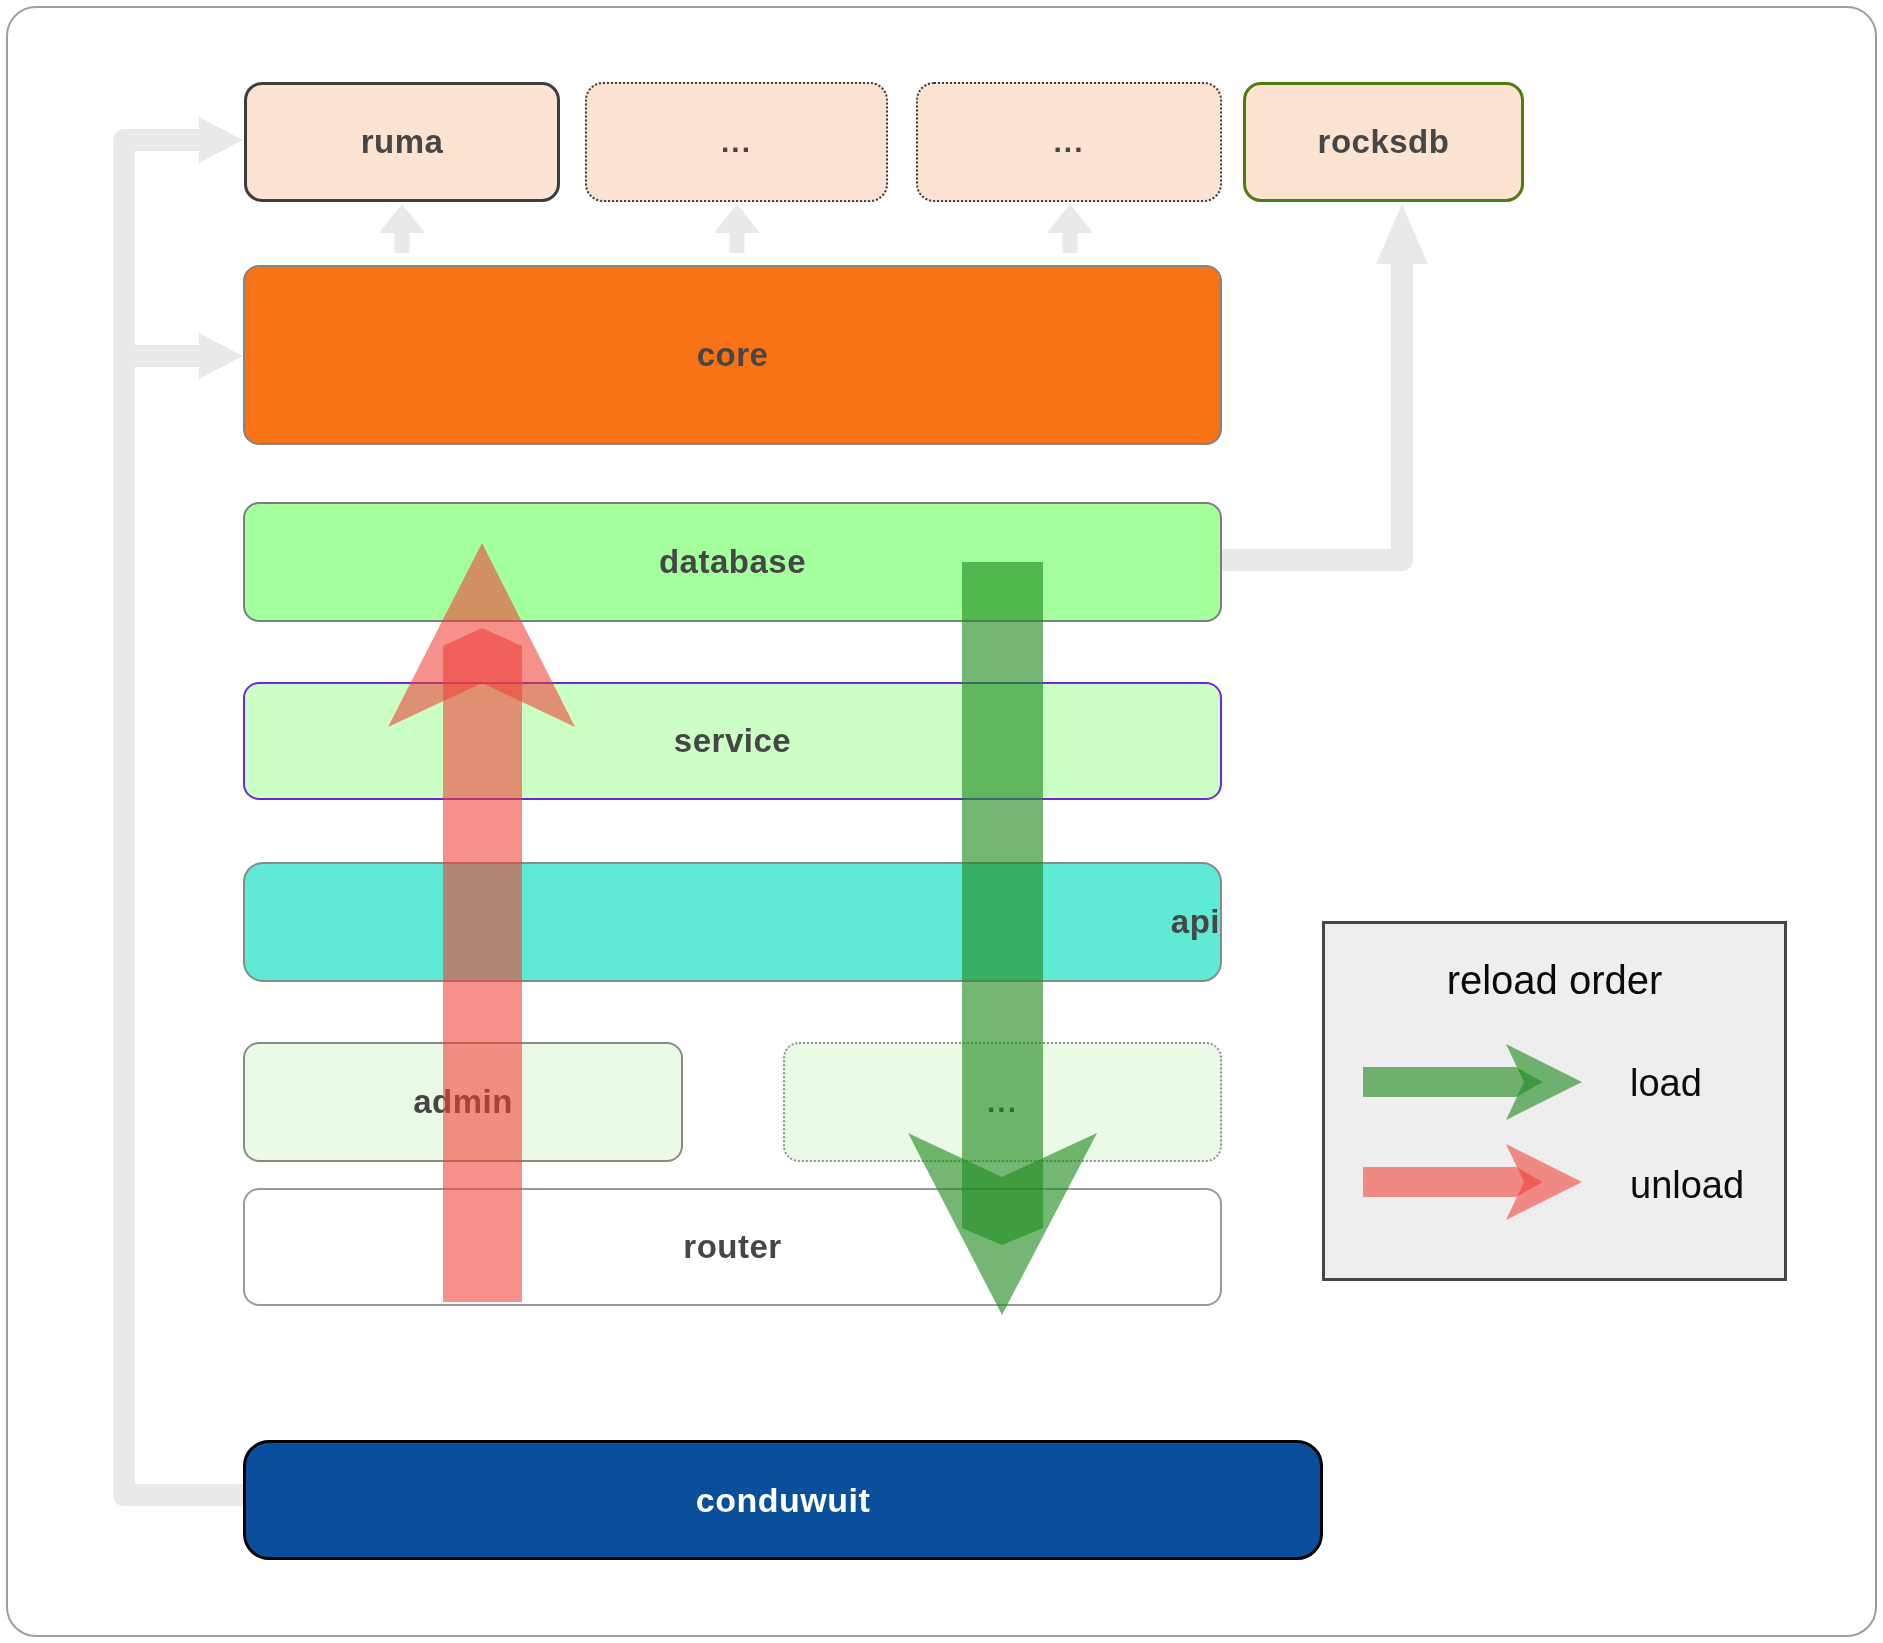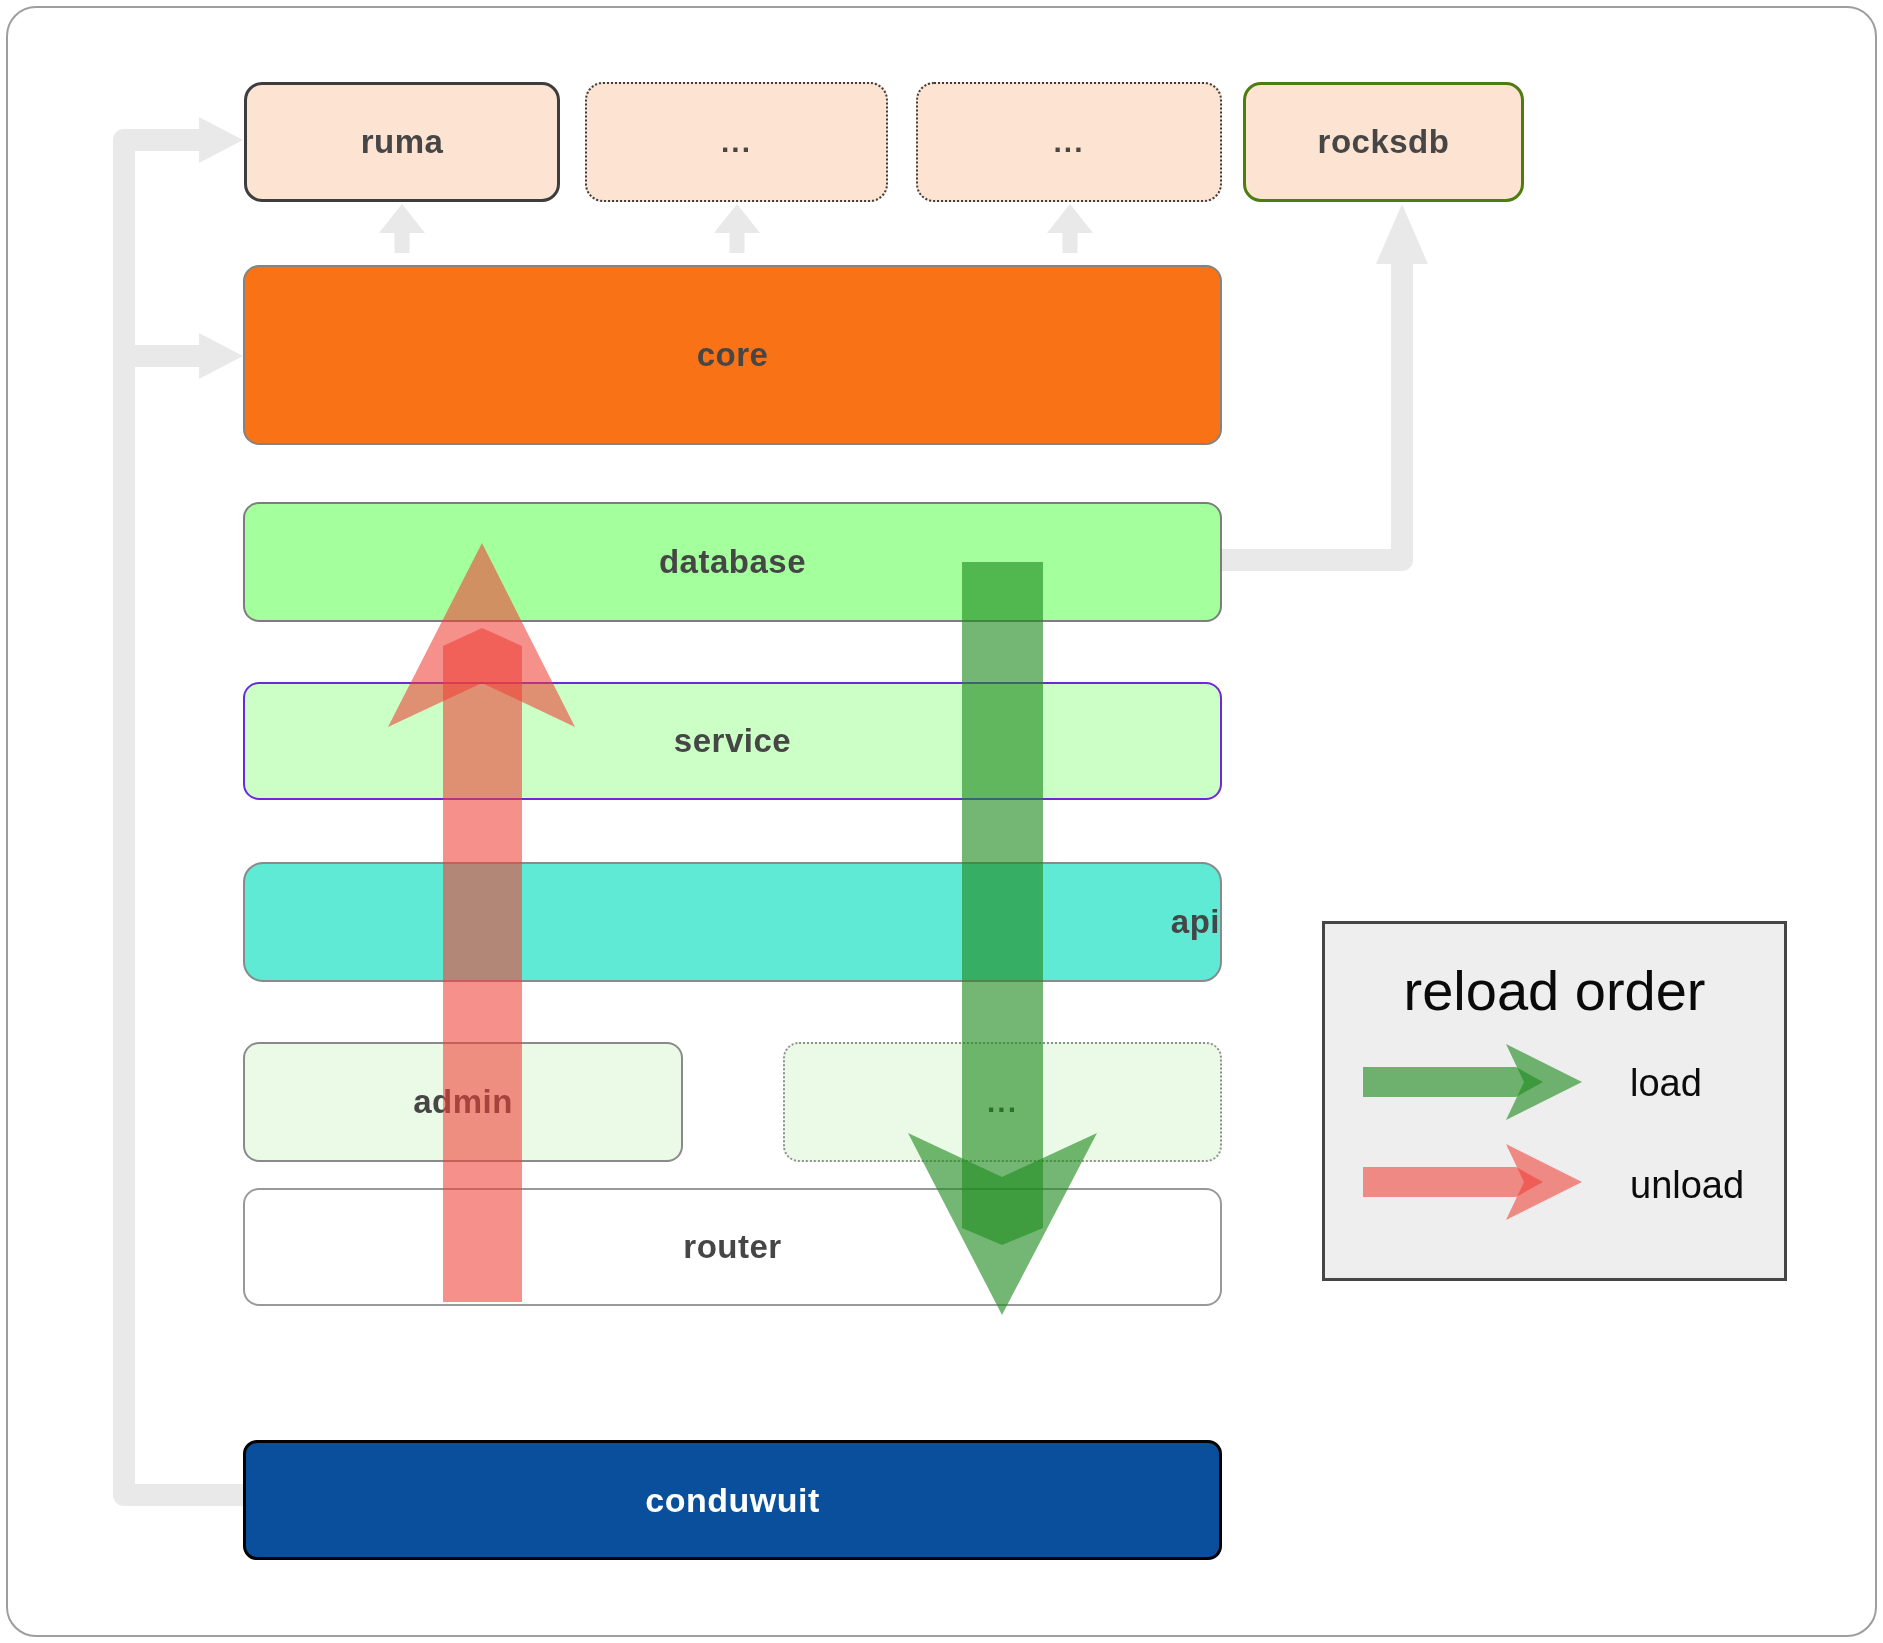--- a/index.html
+++ b/index.html
@@ -30,29 +30,29 @@
   #box-dots-top-left {left:585px;top:82px;width:303px;height:120px;background:#fce3d2;border:2px dotted #3d3d3d;}
   #box-dots-top-right{left:916px;top:82px;width:306px;height:120px;background:#fce3d2;border:2px dotted #3d3d3d;}
   #box-rocksdb {left:1243px;top:82px;width:281px;height:120px;background:#fce3d2;border:3px solid #4d7c0f;}
   #box-core    {left:243px;top:265px;width:979px;height:180px;background:#f97316;border:2px solid #838383;border-radius:16px;}
   #box-database{left:243px;top:502px;width:979px;height:120px;background:#a4ff9d;border:2px solid #7d7d7d;border-radius:16px;}
   #box-service {left:243px;top:682px;width:979px;height:118px;background:#cbffc6;border:2px solid #6d28d9;border-radius:16px;}
   #box-api     {left:243px;top:862px;width:979px;height:120px;background:#5eead4;border:2px solid #8a8a8a;border-radius:20px;justify-content:flex-end;}
   #box-admin   {left:243px;top:1042px;width:440px;height:120px;background:#eafae6;border:2px solid #8a8a8a;border-radius:16px;}
   #box-dots-mid{left:783px;top:1042px;width:439px;height:120px;background:#eafae6;border:2px dotted #909090;border-radius:16px;}
   #box-router  {left:243px;top:1188px;width:979px;height:118px;background:#ffffff;border:2px solid #999999;border-radius:16px;}
-  #box-conduwuit{left:243px;top:1440px;width:979px;height:120px;background:#0a4f9b;border:3px solid #000000;border-radius:14px;
+  #box-conduwuit{left:243px;top:1440px;width:1080px;height:120px;background:#0a4f9b;border:3px solid #000000;border-radius:26px;
     color:#ffffff;font-weight:600;font-size:34px;}
   #legend{
     position:absolute;left:1322px;top:921px;width:465px;height:360px;
     box-sizing:border-box;background:#eeeeee;border:3px solid #454545;z-index:1;
   }
   #legend-title{
     position:absolute;left:0;top:34px;width:100%;
-    text-align:center;font-size:56px;color:#0a0a0a;
+    text-align:center;font-size:40px;color:#0a0a0a;
   }
   .legend-label{position:absolute;left:305px;font-size:38px;color:#0c0c0c;line-height:46px;}
   #legend-load-label{top:136px;}
   #legend-unload-label{top:238px;}
 </style>
 </head>
 <body>
 
 <div id="canvas">
 

